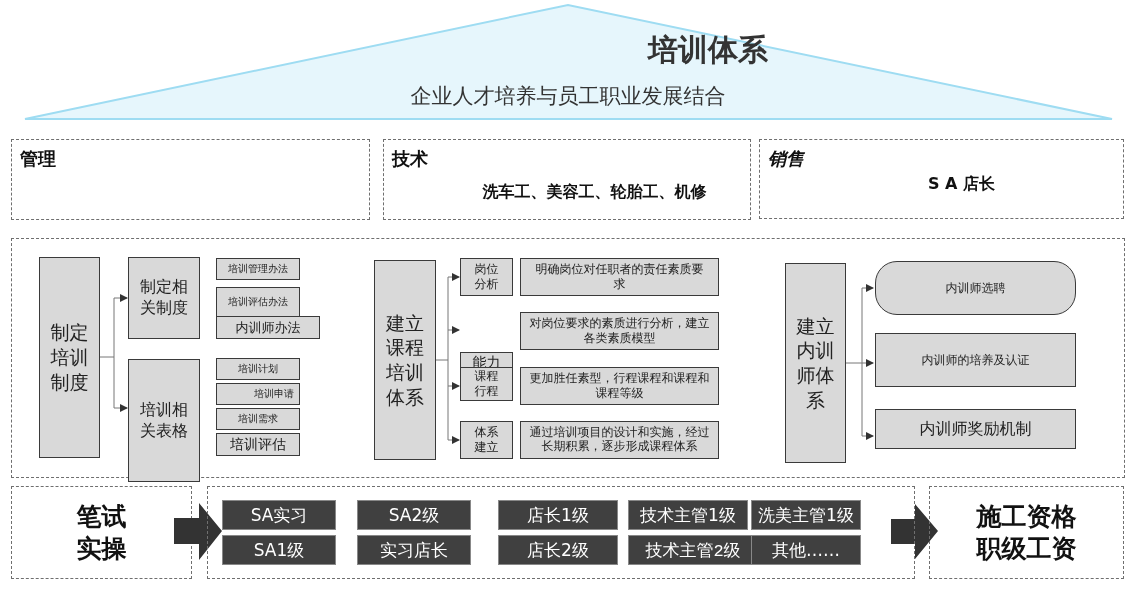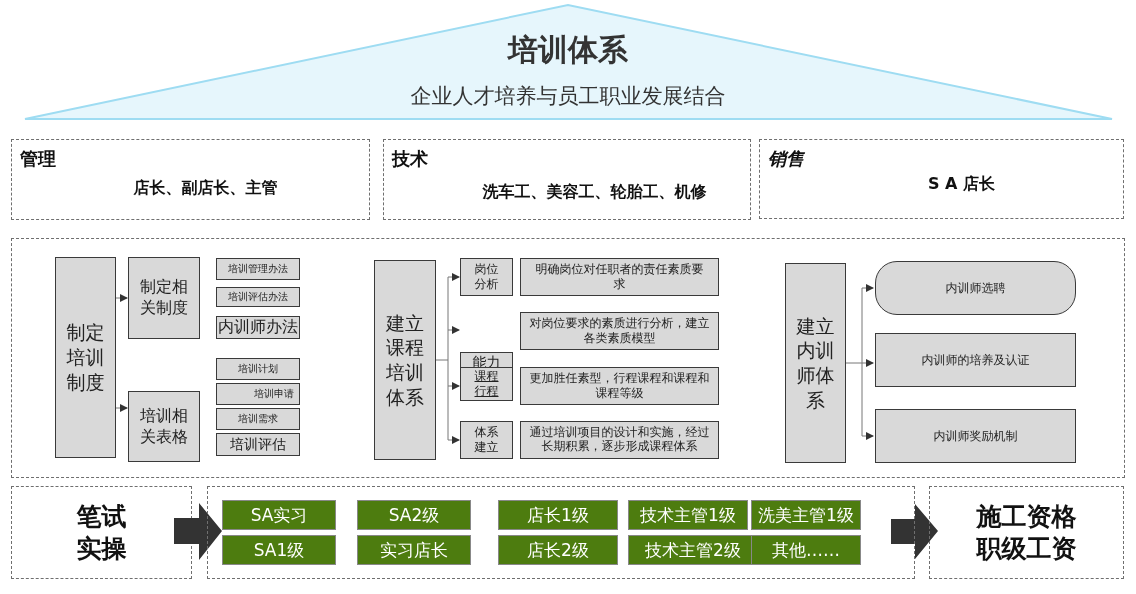--- a/index.html
+++ b/index.html
@@ -2,38 +2,37 @@
 <html><head>
 <meta charset="utf-8">
 <style>
   html, body { margin:0; padding:0; background:#ffffff; }
   body { width:1136px; height:594px; position:relative; overflow:hidden;
          font-family:"DejaVu Sans", "Liberation Sans", sans-serif; color:#111; }
   .abs { position:absolute; box-sizing:border-box; }
   .dash { border:1.5px dashed #6f6f6f; }
   .gbox { background:#d9d9d9; border:1.5px solid #3a3a3a; display:flex; align-items:center;
           justify-content:center; text-align:center; color:#222; }
-  .dbox { background:#4d7c0f; color:#ffffff; display:flex; align-items:center; justify-content:center;
+  .dbox { background:#404040; color:#ffffff; display:flex; align-items:center; justify-content:center;
           font-size:17px; border:1px solid #888; }
   .sec-title { font-weight:bold; font-size:18px; }
   .sec-body { font-weight:bold; font-size:16px; text-align:center; }
   svg.lines { position:absolute; left:0; top:0; width:1136px; height:594px; pointer-events:none; }
 </style>
 </head>
 <body>
 
 <svg class="lines" viewBox="0 0 1136 594">
   <polygon points="25,119 568,5 1112,119" fill="#e6f6fc" stroke="#9edcf2" stroke-width="2"></polygon>
 </svg>
-<div class="abs" style="left:368px;top:30px;width:400px;text-align:center;font-size:30px;font-weight:bold;color:#333;">培训体系</div>
+<div class="abs" style="left:368px;top:30px;width:400px;text-align:right;font-size:30px;font-weight:bold;color:#333;">培训体系</div>
 <div class="abs" style="left:318px;top:82px;width:500px;text-align:center;font-size:21px;color:#333;">企业人才培养与员工职业发展结合</div>
 
 <div class="abs dash" style="left:11px;top:139px;width:359px;height:81px;">
   <div class="abs sec-title" style="left:8px;top:7px;">管理</div>
-  <div class="abs sec-body" style="left:0;top:38px;width:100%;padding-left:30px;box-sizing:border-box;">店长、副店长、主管</div>
 </div>
 <div class="abs dash" style="left:383px;top:139px;width:368px;height:81px;">
   <div class="abs sec-title" style="left:8px;top:7px;">技术</div>
   <div class="abs sec-body" style="left:0;top:42px;width:100%;padding-left:55px;box-sizing:border-box;">洗车工、美容工、轮胎工、机修</div>
 </div>
 <div class="abs dash" style="left:759px;top:139px;width:365px;height:80px;">
   <div class="abs sec-title" style="left:8px;top:7px;font-style:italic;">销售</div>
   <div class="abs sec-body" style="left:0;top:34px;width:100%;padding-left:40px;box-sizing:border-box;">S A 店长</div>
 </div>
 
@@ -54,45 +53,45 @@
     <path d="M448,330 L459,330" marker-end="url(#ah)"></path>
     <path d="M448,360 L448,386 L459,386" marker-end="url(#ah)"></path>
     <path d="M448,386 L448,440 L459,440" marker-end="url(#ah)"></path>
 
     <path d="M846,363 L862,363 L862,288 L873,288" marker-end="url(#ah)"></path>
     <path d="M862,363 L873,363" marker-end="url(#ah)"></path>
     <path d="M862,363 L862,436 L873,436" marker-end="url(#ah)"></path>
   </g>
 </svg>
 
-<div class="abs gbox" style="left:39px;top:257px;width:61px;height:201px;font-size:19px;line-height:1.3;padding:0 8px;margin-left:16px;">制定培训制度</div>
+<div class="abs gbox" style="left:39px;top:257px;width:61px;height:201px;font-size:19px;line-height:1.3;padding:0 8px;">制定培训制度</div>
 <div class="abs gbox" style="left:128px;top:257px;width:72px;height:82px;font-size:16px;line-height:1.3;padding:0 10px;">制定相关制度</div>
-<div class="abs gbox" style="left:128px;top:359px;width:72px;height:71px;font-size:16px;line-height:1.3;padding:0 10px;margin-top:32px;">培训相关表格</div>
+<div class="abs gbox" style="left:128px;top:359px;width:72px;height:123px;font-size:16px;line-height:1.3;padding:0 10px;">培训相关表格</div>
 <div class="abs gbox" style="left:216px;top:258px;width:84px;height:22px;font-size:10px;">培训管理办法</div>
-<div class="abs gbox" style="left:216px;top:287px;width:84px;height:20px;font-size:10px;">培训评估办法</div>
-<div class="abs gbox" style="left:216px;top:316px;width:84px;height:23px;font-size:16px;">内训师办法</div>
+<div class="abs gbox" style="left:216px;top:287px;width:84px;height:30px;font-size:10px;">培训评估办法</div>
+<div class="abs gbox" style="left:216px;top:316px;width:104px;height:23px;font-size:13px;">内训师办法</div>
 <div class="abs gbox" style="left:216px;top:358px;width:84px;height:22px;font-size:10px;">培训计划</div>
 <div class="abs gbox" style="left:216px;top:383px;width:84px;height:22px;font-size:10px;padding-left:32px;">培训申请</div>
 <div class="abs gbox" style="left:216px;top:408px;width:84px;height:22px;font-size:10px;">培训需求</div>
 <div class="abs gbox" style="left:216px;top:433px;width:84px;height:23px;font-size:14px;">培训评估</div>
 
 <div class="abs gbox" style="left:374px;top:260px;width:62px;height:200px;font-size:19px;line-height:1.3;padding:0 7px;">建立课程培训体系</div>
 <div class="abs gbox" style="left:460px;top:258px;width:53px;height:38px;font-size:12px;line-height:1.25;padding:0 9px;">岗位分析</div>
 <div class="abs gbox" style="left:520px;top:258px;width:199px;height:38px;font-size:12px;line-height:1.25;padding:0 10px;">明确岗位对任职者的责任素质要求</div>
 <div class="abs gbox" style="left:460px;top:312px;width:53px;height:38px;font-size:14px;line-height:1.25;padding:0 9px;margin-top:40px;">能力建模</div>
 <div class="abs gbox" style="left:520px;top:312px;width:199px;height:38px;font-size:12px;line-height:1.25;padding:0 6px;">对岗位要求的素质进行分析，建立各类素质模型</div>
-<div class="abs gbox" style="left:460px;top:367px;width:53px;height:26px;font-size:12px;line-height:1.25;padding:16px 9px;text-decoration:underline;">课程行程</div>
+<div class="abs gbox" style="left:460px;top:367px;width:53px;height:26px;font-size:12px;line-height:1.25;padding:16px 9px;">课程行程</div>
 <div class="abs gbox" style="left:520px;top:367px;width:199px;height:38px;font-size:12px;line-height:1.25;padding:0 6px;">更加胜任素型，行程课程和课程和课程等级</div>
 <div class="abs gbox" style="left:460px;top:421px;width:53px;height:38px;font-size:12px;line-height:1.25;padding:0 9px;">体系建立</div>
 <div class="abs gbox" style="left:520px;top:421px;width:199px;height:38px;font-size:12px;line-height:1.15;padding:0 6px;">通过培训项目的设计和实施，经过长期积累，逐步形成课程体系</div>
 
 <div class="abs gbox" style="left:785px;top:263px;width:61px;height:200px;font-size:19px;line-height:1.3;padding:0 8px;">建立内训师体系</div>
 <div class="abs gbox" style="left:875px;top:261px;width:201px;height:54px;font-size:12px;border-radius:22px;">内训师选聘</div>
 <div class="abs gbox" style="left:875px;top:333px;width:201px;height:54px;font-size:12px;">内训师的培养及认证</div>
-<div class="abs gbox" style="left:875px;top:409px;width:201px;height:54px;font-size:12px;">内训师奖励机制</div>
+<div class="abs gbox" style="left:875px;top:409px;width:201px;height:40px;font-size:16px;">内训师奖励机制</div>
 
 <div class="abs dash" style="left:11px;top:486px;width:181px;height:93px;display:flex;align-items:center;justify-content:center;">
   <div style="width:52px;font-size:25px;font-weight:bold;line-height:1.25;text-align:center;">笔试实操</div>
 </div>
 
 <svg class="lines" viewBox="0 0 1136 594">
   <polygon points="174,518 199,518 199,503 222,531 199,560 199,544 174,544" fill="#333"></polygon>
   <polygon points="891,519 915,519 915,504 938,531 915,559 915,544 891,544" fill="#333"></polygon>
 </svg>
 
@@ -100,18 +99,18 @@
 
 <div class="abs dbox" style="left:222px;top:500px;width:114px;height:30px;">SA实习</div>
 <div class="abs dbox" style="left:357px;top:500px;width:114px;height:30px;">SA2级</div>
 <div class="abs dbox" style="left:498px;top:500px;width:120px;height:30px;">店长1级</div>
 <div class="abs dbox" style="left:628px;top:500px;width:120px;height:30px;">技术主管1级</div>
 <div class="abs dbox" style="left:751px;top:500px;width:110px;height:30px;">洗美主管1级</div>
 
 <div class="abs dbox" style="left:222px;top:535px;width:114px;height:30px;">SA1级</div>
 <div class="abs dbox" style="left:357px;top:535px;width:114px;height:30px;">实习店长</div>
 <div class="abs dbox" style="left:498px;top:535px;width:120px;height:30px;">店长2级</div>
-<div class="abs dbox" style="left:628px;top:535px;width:130px;height:30px;">技术主管2级</div>
+<div class="abs dbox" style="left:628px;top:535px;width:130px;height:30px;font-family:Liberation Mono, monospace;">技术主管2级</div>
 <div class="abs dbox" style="left:751px;top:535px;width:110px;height:30px;">其他……</div>
 
 <div class="abs dash" style="left:929px;top:486px;width:195px;height:93px;display:flex;align-items:center;justify-content:center;">
   <div style="width:104px;font-size:25px;font-weight:bold;line-height:1.25;text-align:center;">施工资格职级工资</div>
 </div>
 
 </body></html>

